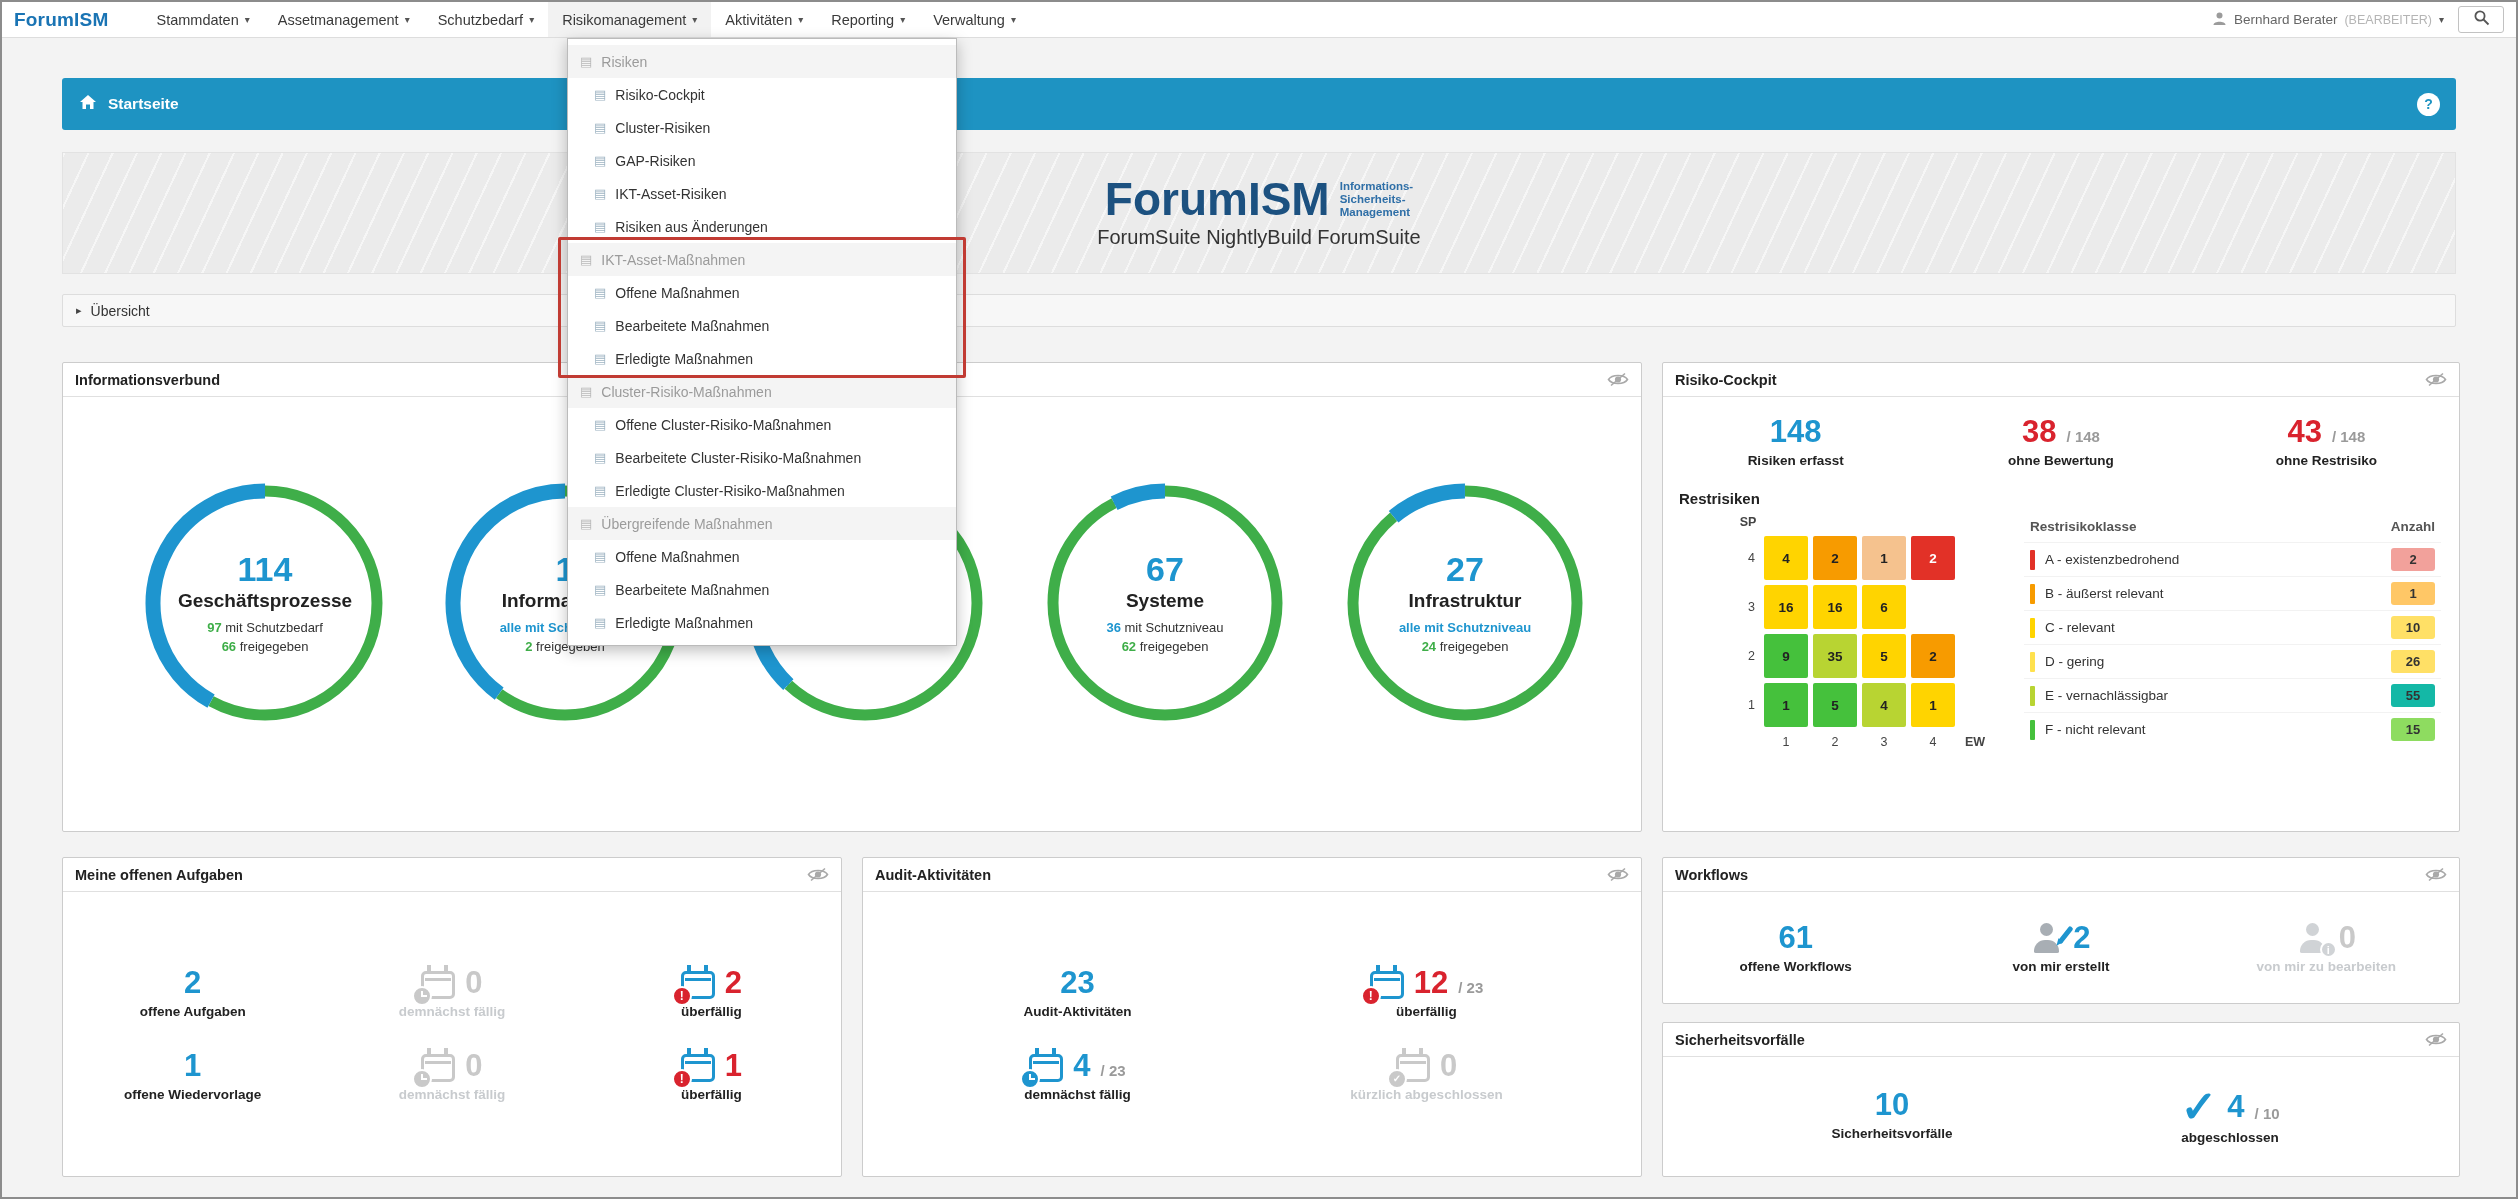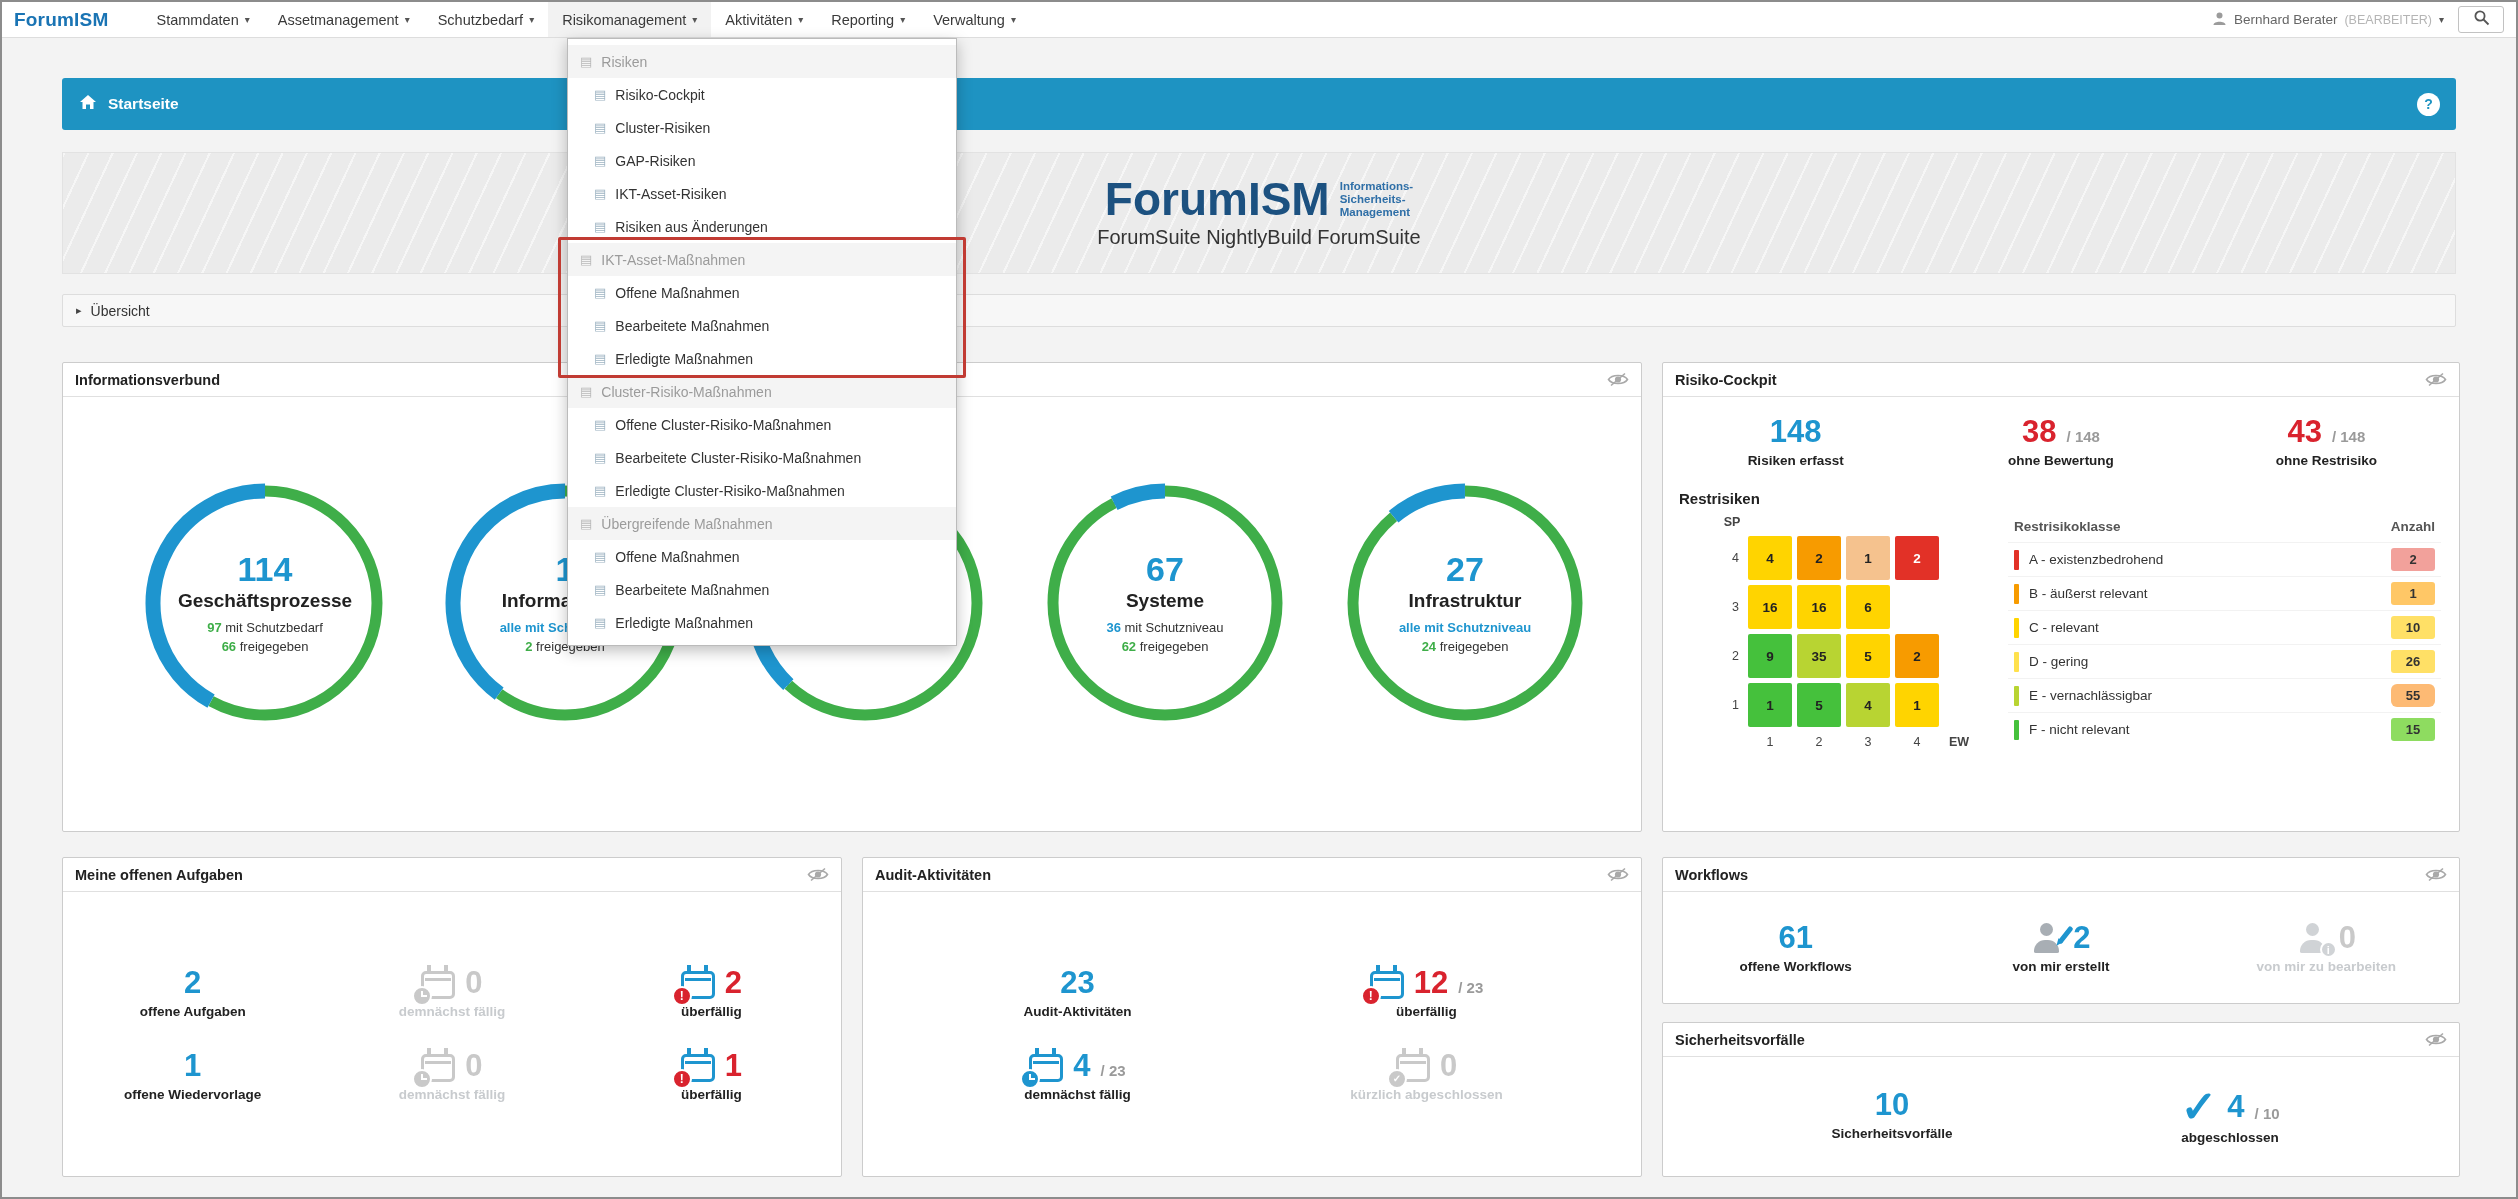--- a/index.html
+++ b/index.html
@@ -61,21 +61,21 @@
   .stat-suffix{font-size:15px;color:#9a9a9a;font-weight:bold;align-self:flex-end;margin-bottom:4px;}
   .stat-label{font-size:13.5px;font-weight:bold;color:#222;margin-top:4px;}
   .stat-label.muted{color:#c8cbce;}
   .grid-pad40{padding:0 40px;}
   .grid-pad60{padding:0 60px;}
 
   
   .cockpit-stats{padding-top:18px;height:auto;row-gap:0;}
   .restr-label{font-size:15px;font-weight:bold;color:#222;margin:22px 0 6px 16px;}
   .cockpit-lower{display:flex;padding:0 18px 0 40px;}
-  .matrix{display:grid;grid-template-columns:22px repeat(4,44px) 30px;grid-template-rows:18px repeat(4,44px) 20px;gap:5px;margin-left:18px;}
+  .matrix{display:grid;grid-template-columns:22px repeat(4,44px) 30px;grid-template-rows:18px repeat(4,44px) 20px;gap:5px;margin-left:34px;}
   .mcell{display:flex;align-items:center;justify-content:center;font-size:13.5px;font-weight:bold;color:#222;border-radius:2px;cursor:pointer;}
   .mcell.empty{background:transparent;cursor:default;}
   .ax{display:flex;align-items:center;justify-content:center;font-size:12.5px;color:#444;font-weight:bold;}
   .row-num{justify-content:flex-end;padding-right:4px;font-weight:normal;}
   .col-num{font-weight:normal;}
   .legend{flex:1;margin-left:34px;margin-top:2px;}
   .legend-head{display:flex;justify-content:space-between;font-size:13.5px;font-weight:bold;color:#555;padding:4px 6px 8px;gap:38px;}
   .legend-row{display:flex;align-items:center;padding:5px 6px;border-top:1px solid #f2f2f2;cursor:pointer;}
   .legend-bar{width:5px;height:20px;border-radius:1px;margin-right:10px;}
   .legend-label{font-size:13.5px;color:#333;}
@@ -351,21 +351,21 @@
                 <span class="legend-badge" style="background: rgb(255, 224, 102);">10</span>
               </div>
               <div class="legend-row">
                 <span class="legend-bar" style="background: rgb(255, 225, 77);"></span>
                 <span class="legend-label">D - gering</span>
                 <span class="legend-badge" style="background: rgb(255, 224, 102);">26</span>
               </div>
               <div class="legend-row">
                 <span class="legend-bar" style="background: rgb(184, 212, 50);"></span>
                 <span class="legend-label">E - vernachlässigbar</span>
-                <span class="legend-badge" style="background: #fdba74; border-radius: 6px;">55</span>
+                <span class="legend-badge" style="background: #14b8a6;">55</span>
               </div>
               <div class="legend-row">
                 <span class="legend-bar" style="background: rgb(69, 193, 60);"></span>
                 <span class="legend-label">F - nicht relevant</span>
                 <span class="legend-badge" style="background: rgb(142, 220, 96);">15</span>
               </div>
             </div>
         </div>
       </div>
     </section>

